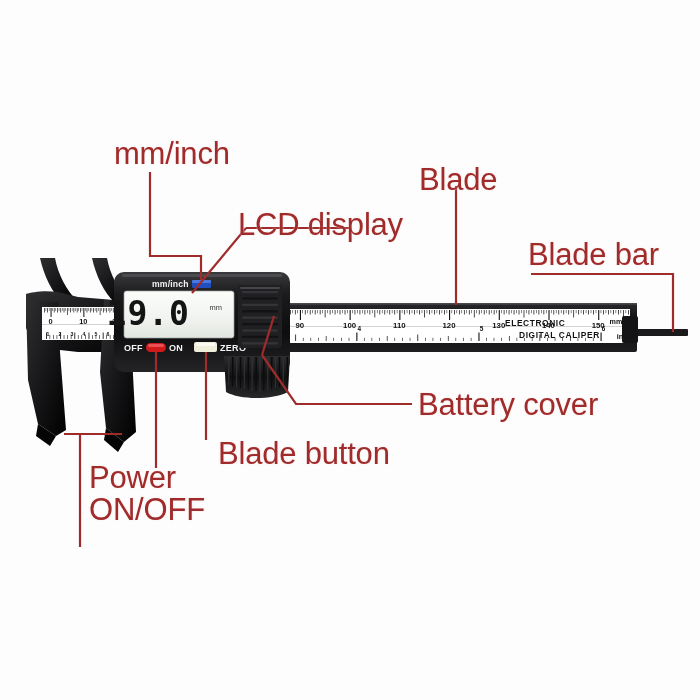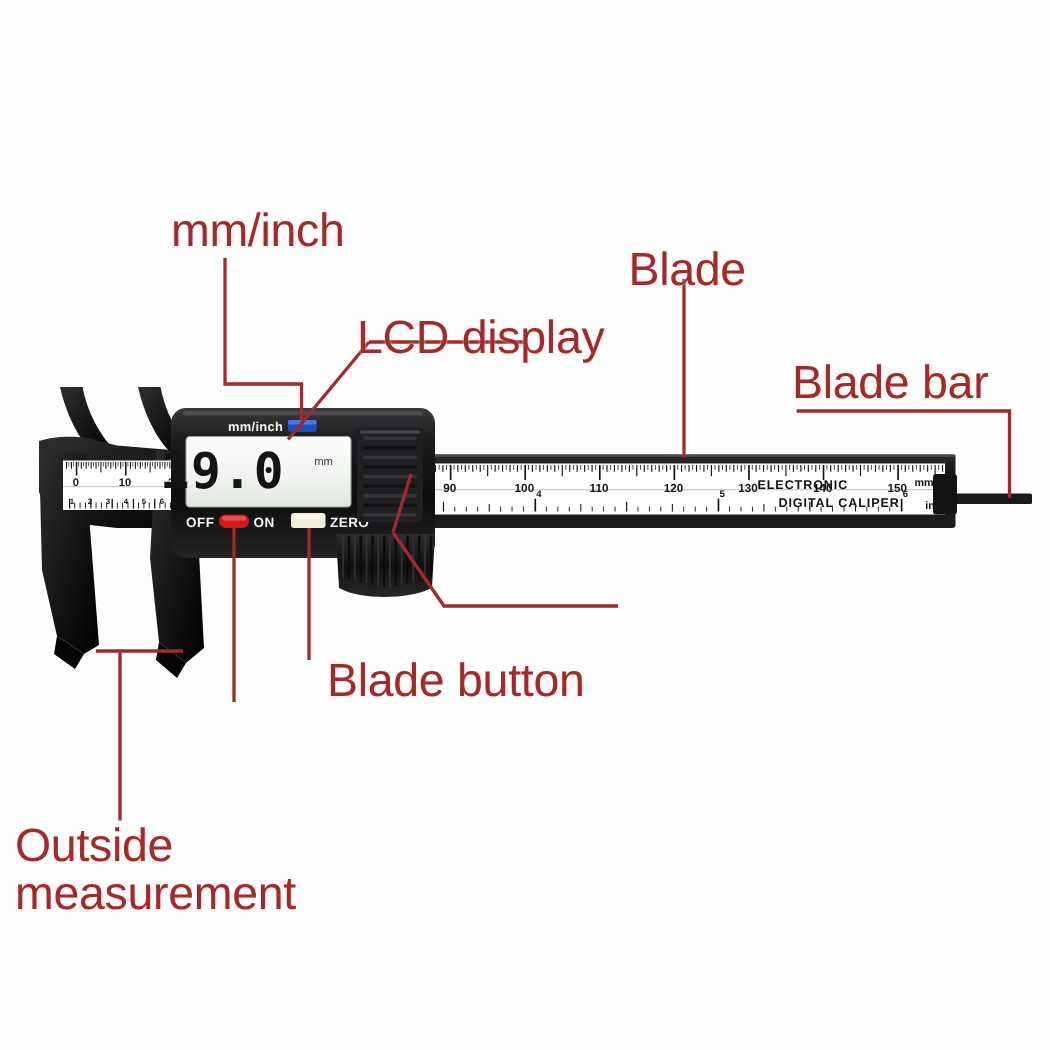--- a/index.html
+++ b/index.html
@@ -475,20 +475,21 @@
   </svg>
 
   <div class="ann-label" style="left:114px; top:138px; font-size:31px;">mm/inch</div>
 
   <div class="ann-label" style="left:238px; top:209px; font-size:31px;text-align:right;">LCD display</div>
 
   <div class="ann-label" style="left:419px; top:151px; font-size:31px;margin-top:13px;">Blade</div>
 
   <div class="ann-label" style="left:528px; top:239px; font-size:31px;">Blade bar</div>
 
+  <div class="ann-label" style="left:418px; top:389px; font-size:31px;">Battery cover</div>
 
   <div class="ann-label" style="left:218px; top:438px; font-size:31px;">Blade button</div>
 
-
-  <div class="ann-label" style="left:10px; top:548px; font-size:31px;">Outside
-measurement</div>
+  <div class="ann-label" style="left:89px; top:462px; font-size:31px;">Power
+ON/OFF</div>
+
 
 </div>
 
 </body></html>

